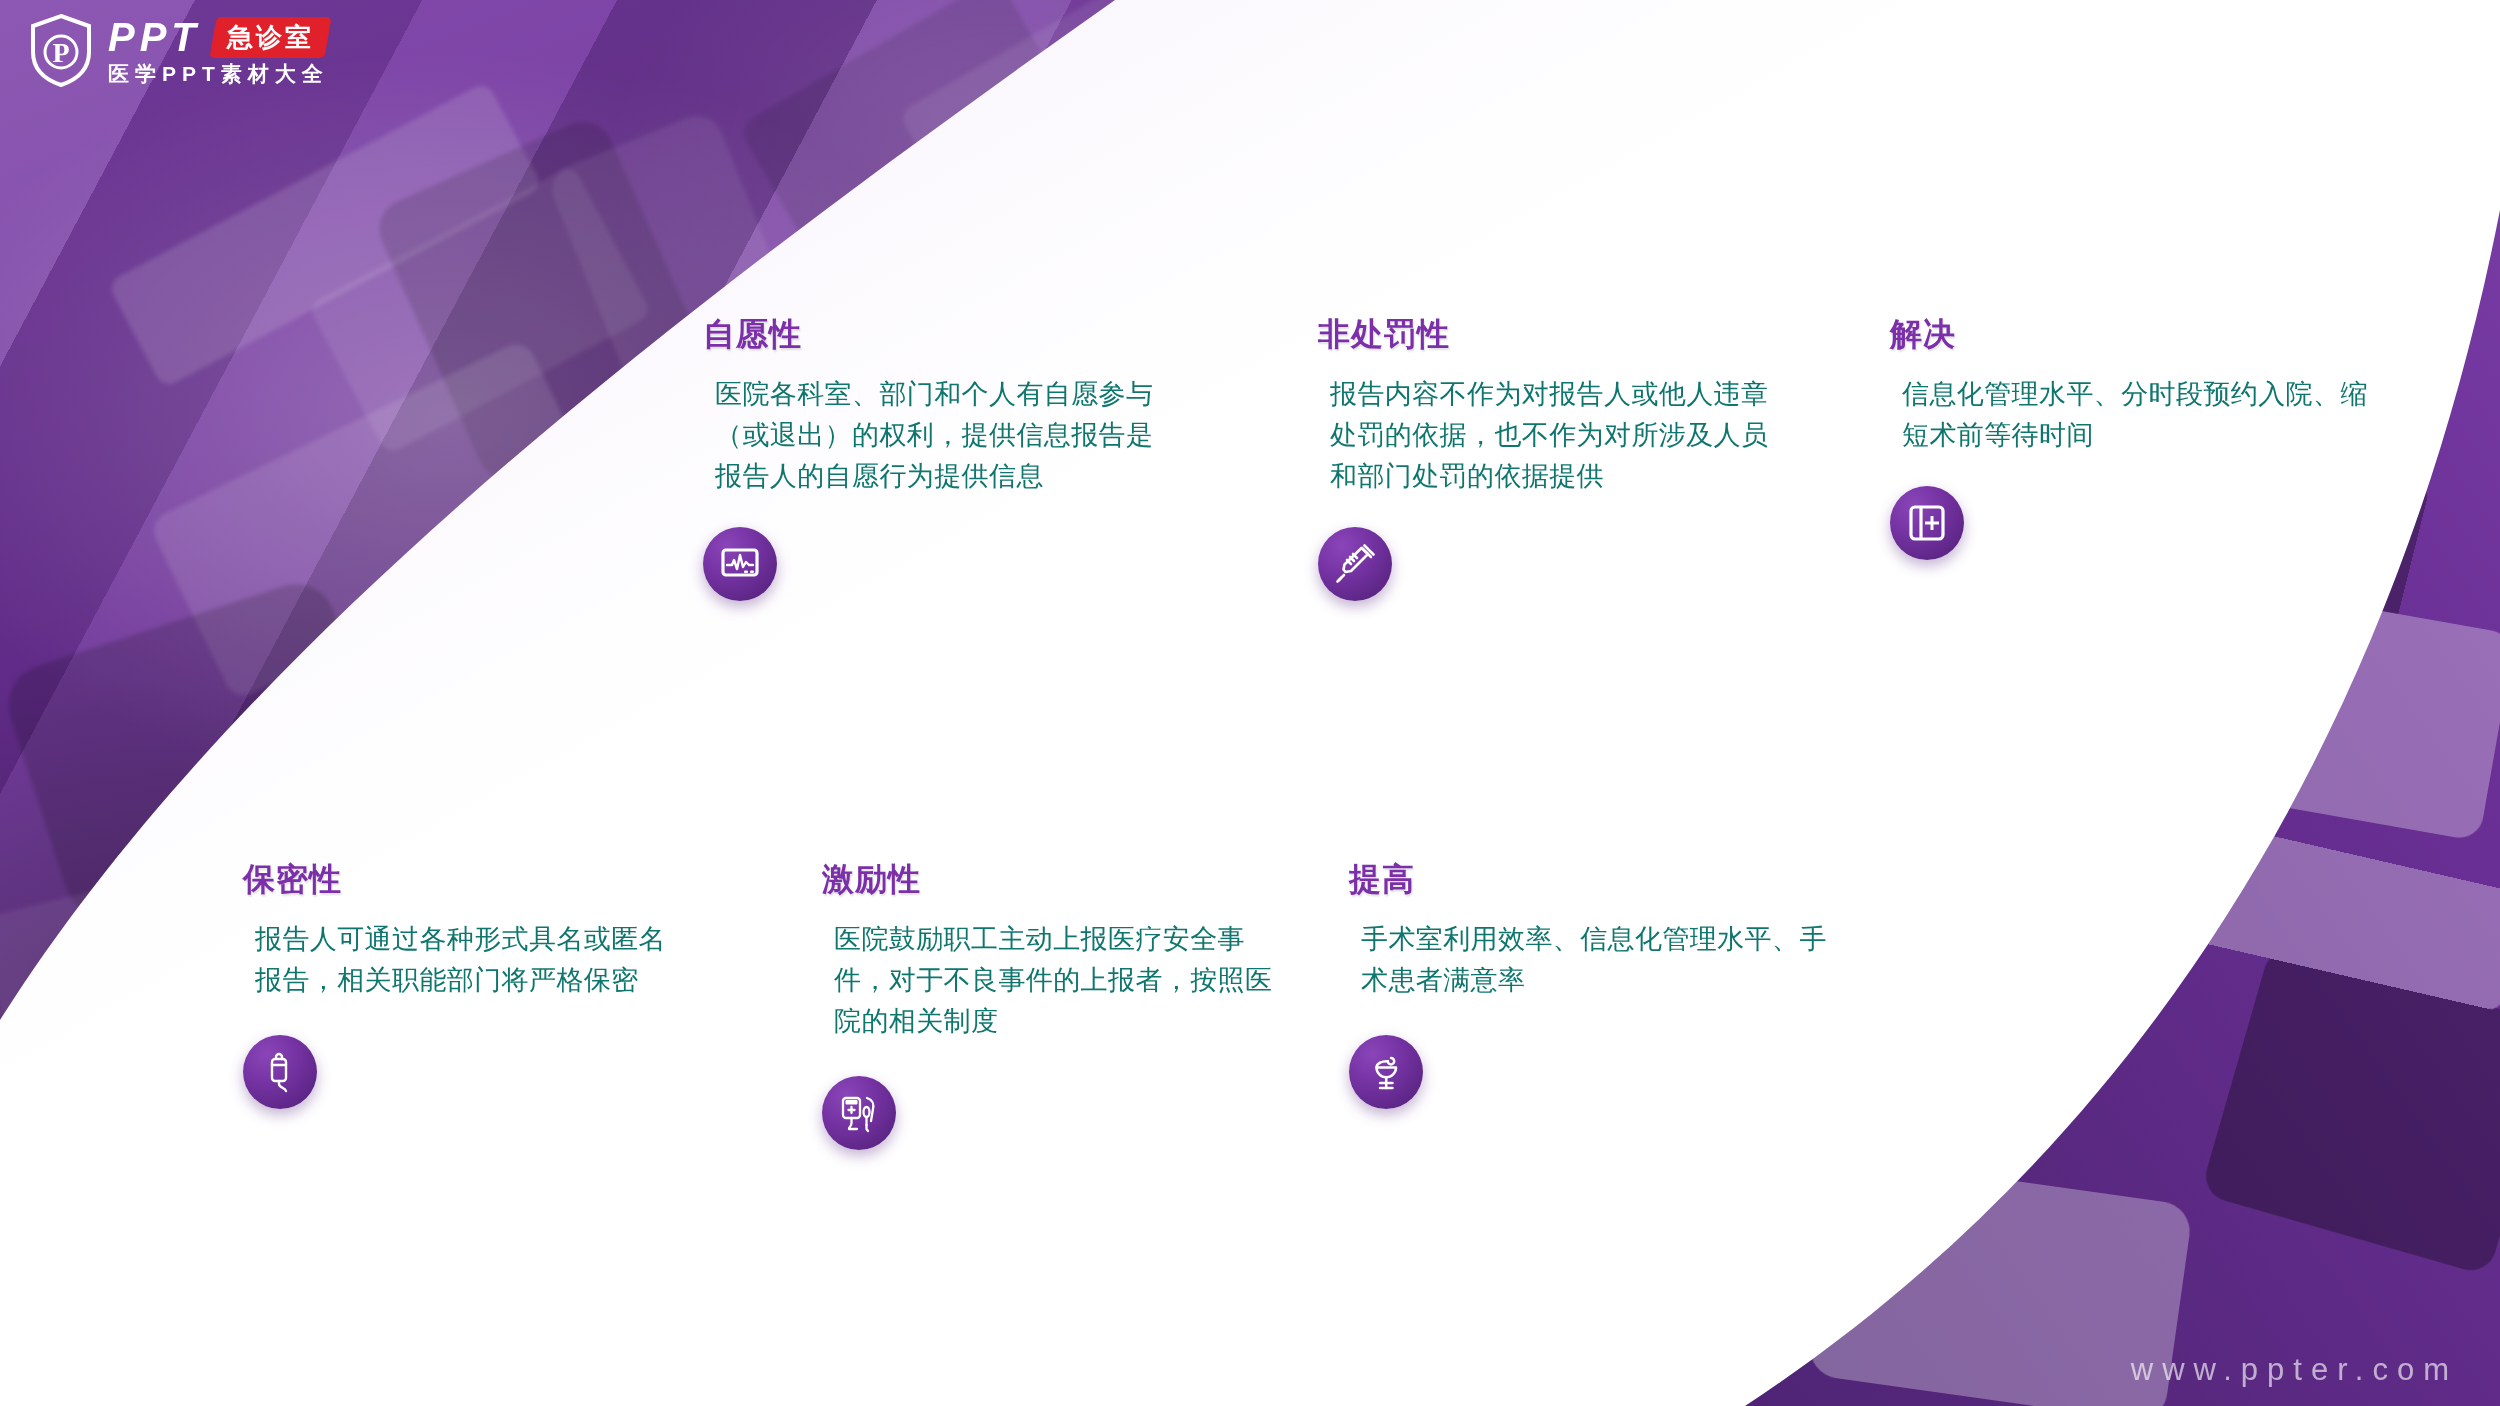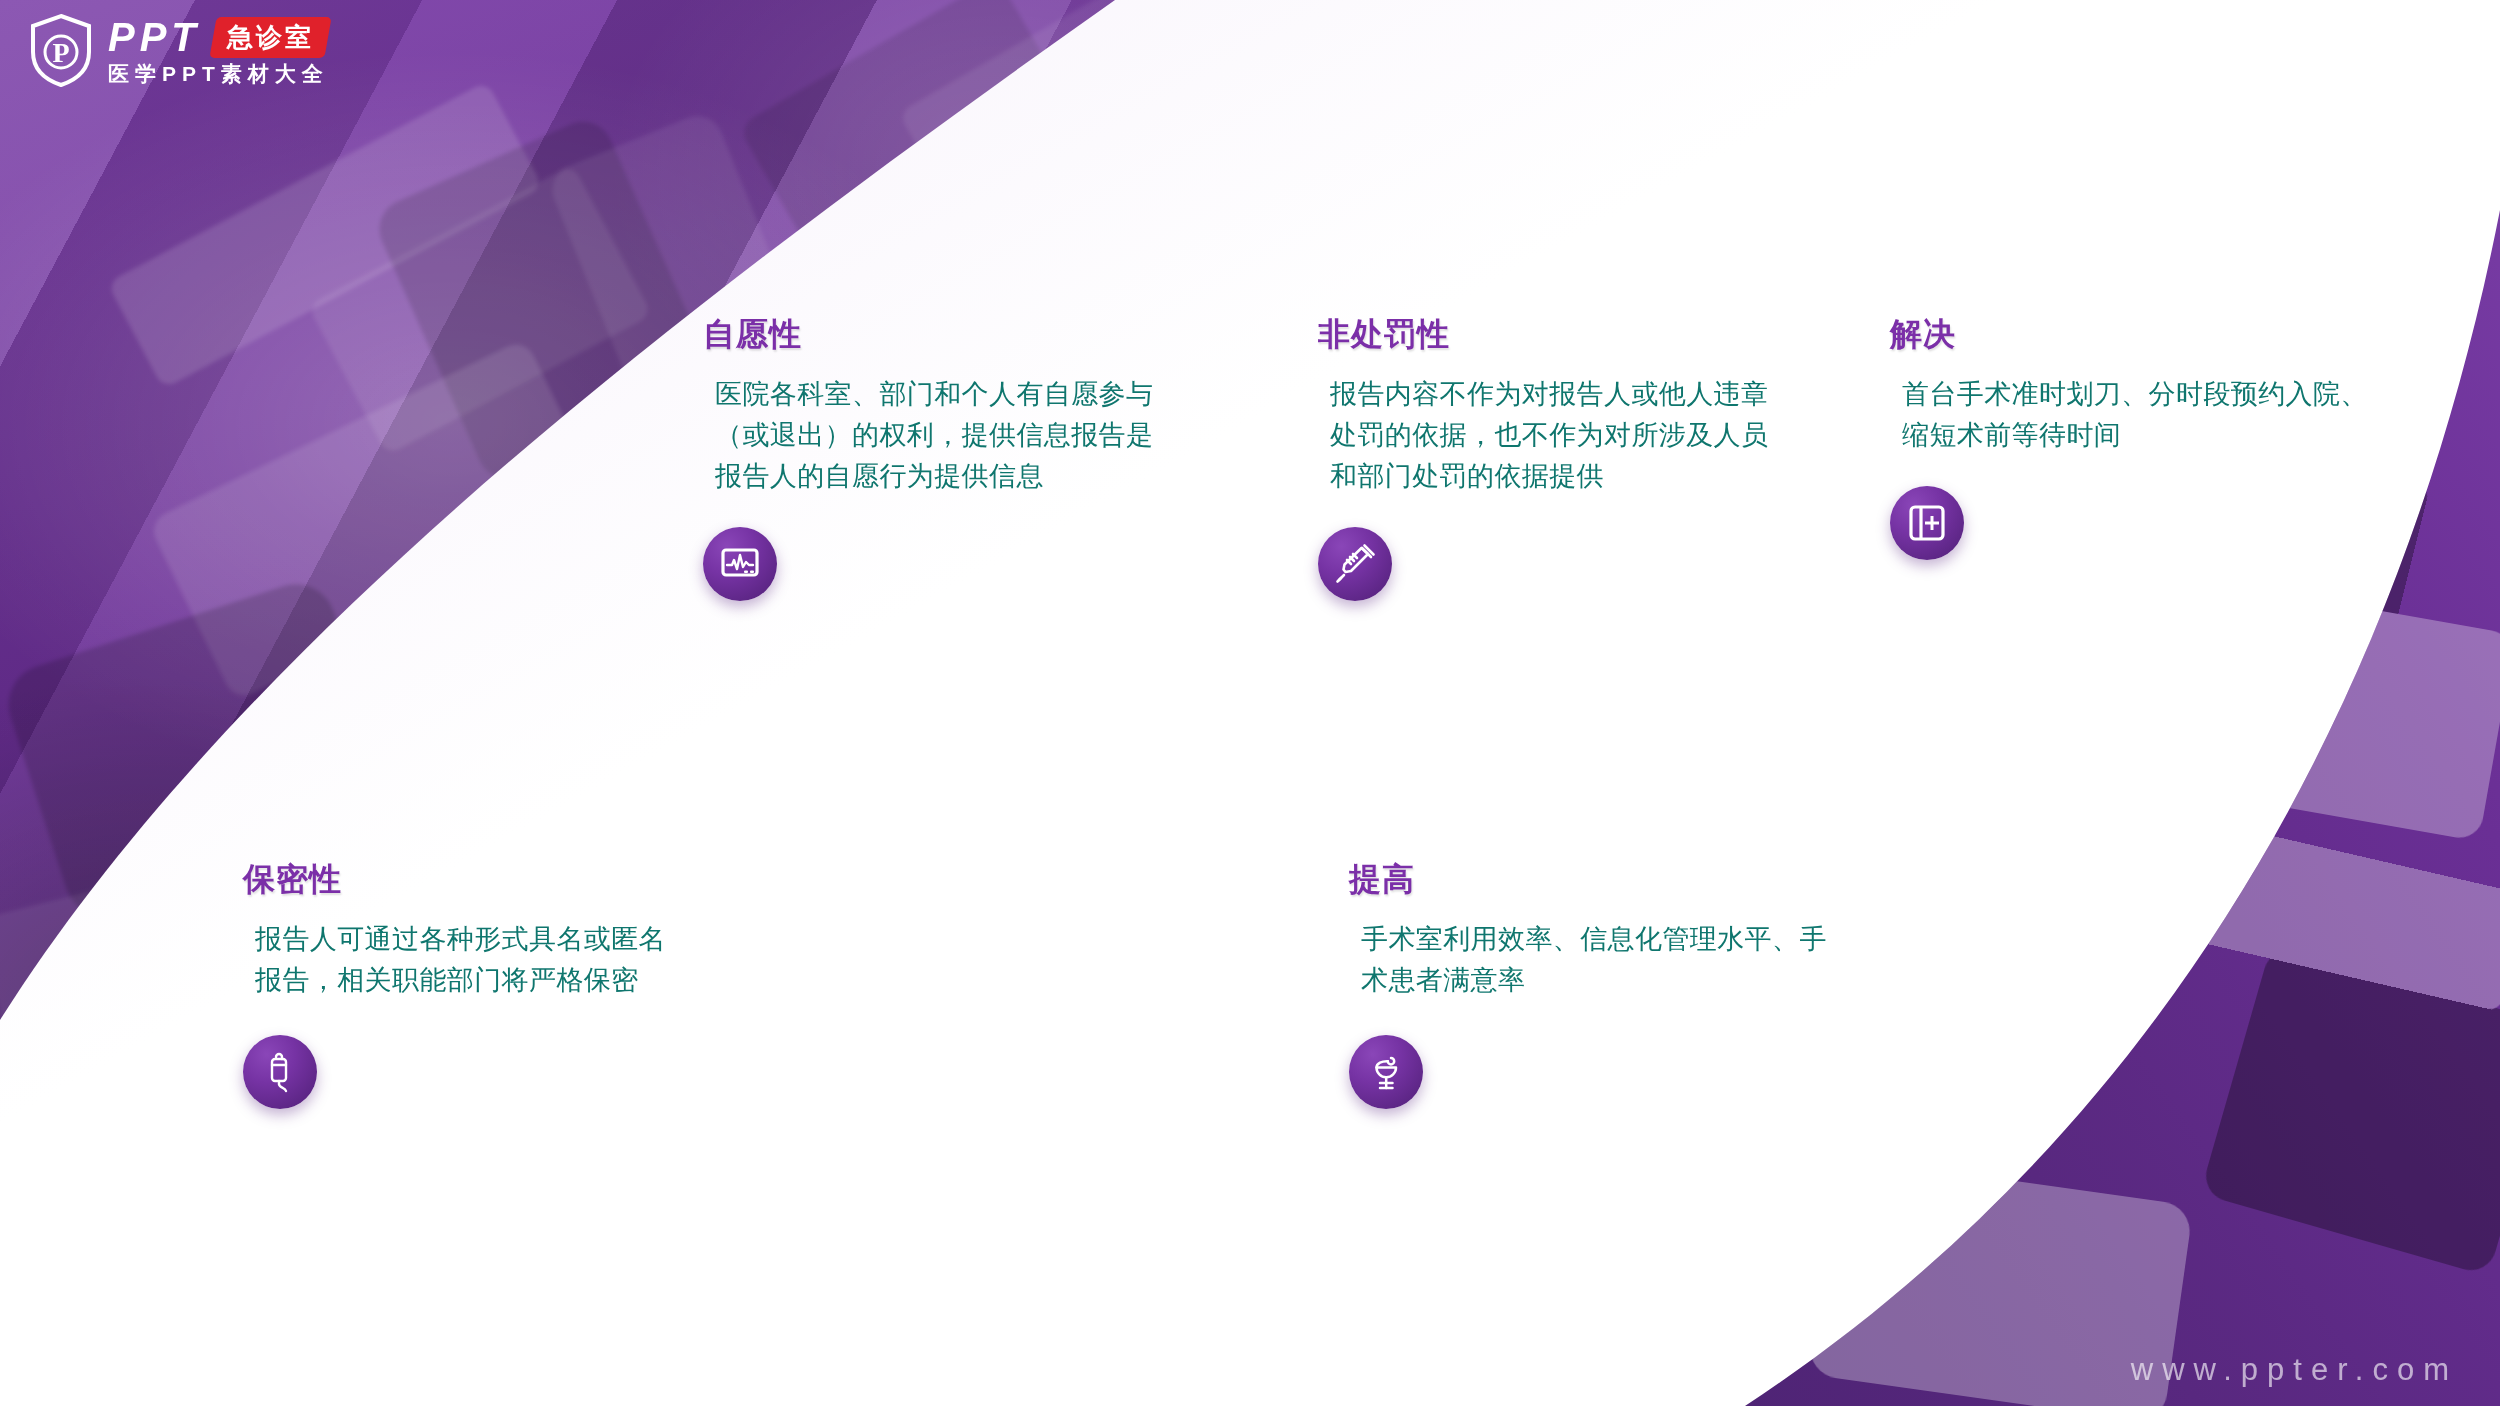--- a/index.html
+++ b/index.html
@@ -257,21 +257,21 @@
           <path d="M20 12 L24 16"></path>
           <path d="M17 15 L21 19"></path>
           <path d="M14 18 L18 22"></path>
         </g>
       </svg>
     </div>
   </div>
 
   <div class="block blk3">
     <div class="block-title">解决</div>
-    <div class="block-desc">首台手术准时划刀、分时段预约入院、缩短术前等待时间</div>
+    <div class="block-desc">信息化管理水平、分时段预约入院、缩短术前等待时间</div>
     <div class="icon-circle">
       <svg width="42" height="42" viewBox="0 0 42 42">
         <rect x="5" y="5" width="32" height="32" rx="4" fill="none" stroke="#fff" stroke-width="3.2"></rect>
         <line x1="15" y1="5" x2="15" y2="37" stroke="#fff" stroke-width="3.2"></line>
         <line x1="26" y1="14" x2="26" y2="28" stroke="#fff" stroke-width="3"></line>
         <line x1="19" y1="21" x2="33" y2="21" stroke="#fff" stroke-width="3"></line>
       </svg>
     </div>
   </div>
 
@@ -284,20 +284,39 @@
           <path d="M17 6 a3 3 0 0 1 6 0 v2"></path>
           <rect x="13" y="8" width="14" height="22" rx="3"></rect>
           <line x1="13" y1="14" x2="27" y2="14"></line>
           <path d="M20 30 v3"></path>
           <path d="M20 33 C 20 37 26 36 27 40"></path>
         </g>
       </svg>
     </div>
   </div>
 
+  <div class="block blk5">
+    <div class="block-title">激励性</div>
+    <div class="block-desc">医院鼓励职工主动上报医疗安全事件，对于不良事件的上报者，按照医院的相关制度</div>
+    <div class="icon-circle">
+      <svg width="44" height="44" viewBox="0 0 44 44">
+        <g stroke="#fff" fill="none" stroke-width="2.3" stroke-linecap="round" stroke-linejoin="round">
+          <rect x="6" y="7" width="17" height="20" rx="3"></rect>
+          <rect x="8.5" y="9" width="12" height="4.5" rx="1.2" fill="#fff" stroke="none"></rect>
+          <line x1="14.5" y1="16" x2="14.5" y2="22"></line>
+          <line x1="11.5" y1="19" x2="17.5" y2="19"></line>
+          <path d="M14.5 27 v5 C 14.5 36 12 35 12 38 L20 38"></path>
+          <path d="M30 7 C 36 9 37 14 36 18 L34 30"></path>
+          <ellipse cx="29.5" cy="21" rx="3" ry="5"></ellipse>
+          <line x1="29.5" y1="26" x2="29.5" y2="34"></line>
+          <path d="M29.5 34 l0 4 l1.5 2"></path>
+        </g>
+      </svg>
+    </div>
+  </div>
 
   <div class="block blk6">
     <div class="block-title">提高</div>
     <div class="block-desc">手术室利用效率、信息化管理水平、手术患者满意率</div>
     <div class="icon-circle">
       <svg width="44" height="44" viewBox="0 0 44 44">
         <g stroke="#fff" fill="none" stroke-width="2.5" stroke-linecap="round" stroke-linejoin="round">
           <path d="M27 8 a3.2 3.2 0 1 1 -3.2 3.2"></path>
           <path d="M23.8 11.2 C 18 11 12.5 13 12.5 17.5"></path>
           <path d="M12.5 17.5 h19.5 a9.8 9.8 0 0 1 -9.8 9.8 a9.8 9.8 0 0 1 -9.7 -9.8"></path>

